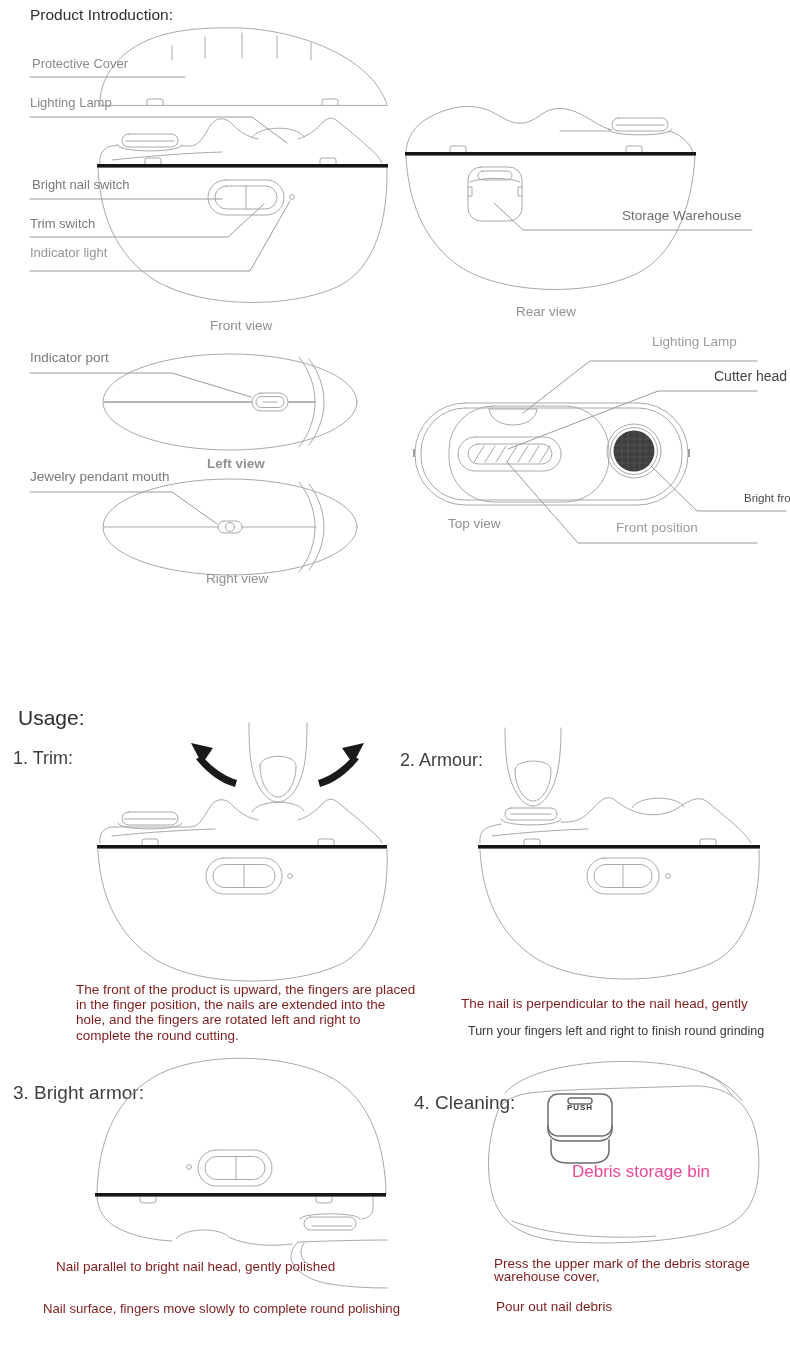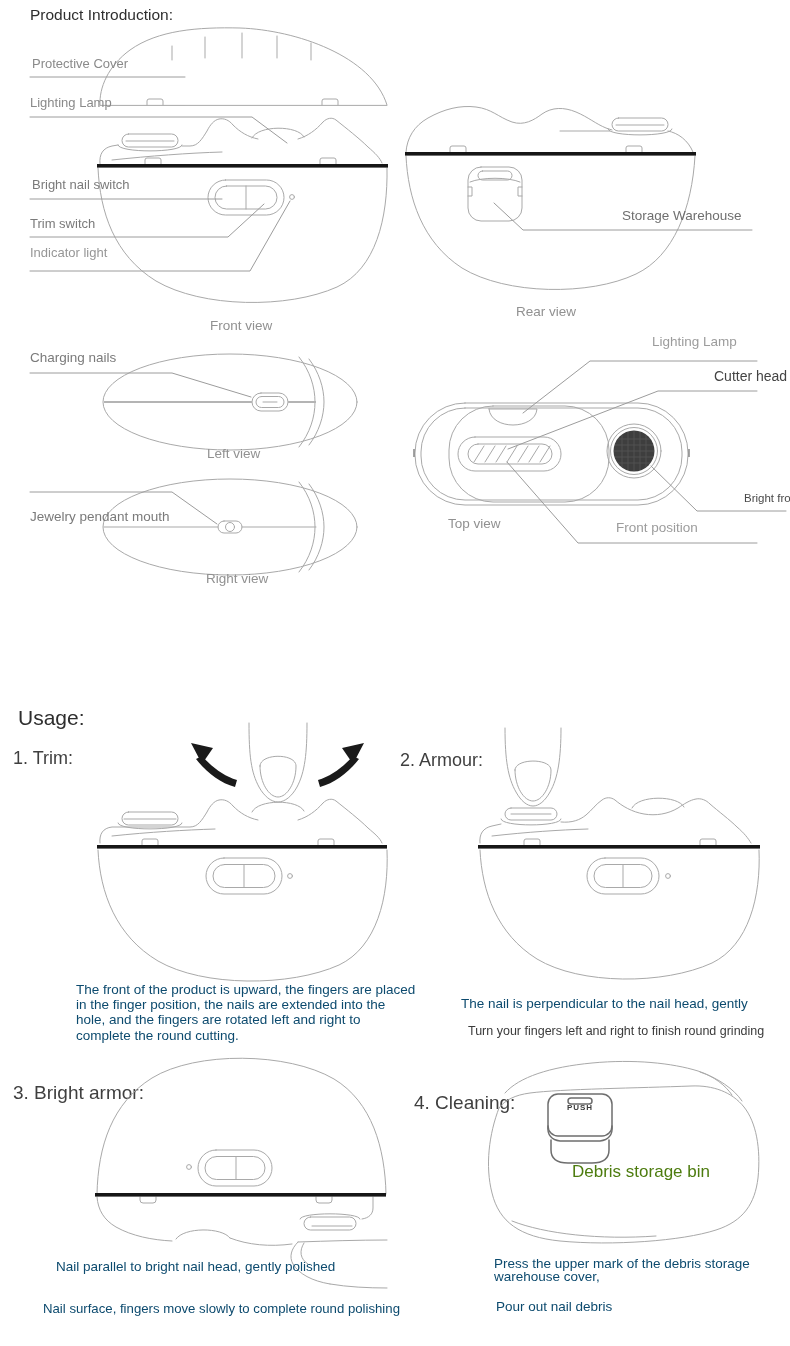--- a/index.html
+++ b/index.html
@@ -7,21 +7,21 @@
           font-family:"Liberation Sans",sans-serif;}
   .art{position:absolute;}
   .txt{position:absolute;white-space:nowrap;}
   .lbl{color:#8a8a8a;font-size:13px;}
   .lbl-mid{color:#7a7a7a;font-size:13px;}
   .lbl-dark{color:#444444;font-size:14px;margin-left:48px;}
   .cap{color:#919191;font-size:13.5px;}
   .heading{color:#2e2e2e;font-size:15.5px;}
   .usage-title{color:#2e2e2e;font-size:21px;}
   .step-label{color:#3f3f3f;font-size:18px;}
-  .body-text{color:#0c4a6e;font-size:13.5px;line-height:15.2px;white-space:nowrap;}
+  .body-text{color:#7f1d1d;font-size:13.5px;line-height:15.2px;white-space:nowrap;}
   .push-txt{color:#3a3a3a;font-size:8px;font-weight:bold;letter-spacing:1px;text-align:center;}
   svg{display:block;}
   svg .ln{stroke:#a9a9a9;fill:none;stroke-width:1;stroke-linecap:round;stroke-linejoin:round;}
   svg .ln2{stroke:#9c9c9c;fill:none;stroke-width:1;stroke-linecap:round;}
   svg .thick{stroke:#b4b4b4;fill:none;stroke-width:2.2;}
   svg .bar{fill:#161616;stroke:none;}
   svg .blk{fill:#1a1a1a;stroke:none;}
   svg .pushln{stroke:#6e6e6e;fill:none;stroke-width:1.5;stroke-linecap:round;stroke-linejoin:round;}
 </style>
 </head>
@@ -97,36 +97,36 @@
       <rect x="256" y="396.5" width="28" height="11" rx="5.5"></rect>
       <path d="M 263 402 L 277 402"></path>
     </g>
     <g class="thick">
       <path d="M 104 402 L 252 402 M 288 402 L 316 402"></path>
     </g>
     <g class="ln2">
       <path d="M 30 373 L 172 373 L 251 397"></path>
     </g>
   </svg>
-  <div class="txt lbl-mid" style="left:30px;top:350px;font-size:13.5px;">Charging nails</div>
-  <div class="txt cap" style="left:207px;top:446px;">Left view</div>
+  <div class="txt lbl-mid" style="left:30px;top:350px;font-size:13.5px;">Indicator port</div>
+  <div class="txt cap" style="left:207px;top:456px;font-weight:bold;">Left view</div>
 
   <svg class="art" style="left:25px;top:470px;" width="340" height="118" viewBox="25 470 340 118">
     <g class="ln">
       <ellipse cx="230" cy="527" rx="127" ry="48"></ellipse>
       <path d="M 299 482 C 310 496 315 512 315 527 C 315 542 310 558 299 572 M 309 484 C 319 497 324 513 324 527 C 324 541 319 557 309 570"></path>
       <rect x="218" y="521" width="24" height="12" rx="6"></rect>
       <circle cx="230" cy="527" r="4.5"></circle>
       <path d="M 104 527 L 218 527 M 242 527 L 316 527"></path>
     </g>
     <g class="ln2">
       <path d="M 30 492 L 172 492 L 217 524"></path>
     </g>
   </svg>
-  <div class="txt lbl-mid" style="left:30px;top:469px;font-size:13.5px;margin-top:40px;">Jewelry pendant mouth</div>
+  <div class="txt lbl-mid" style="left:30px;top:469px;font-size:13.5px;">Jewelry pendant mouth</div>
   <div class="txt cap" style="left:206px;top:571px;">Right view</div>
 
   <svg class="art" style="left:405px;top:330px;" width="385" height="230" viewBox="405 330 385 230">
     <g class="ln">
       <rect x="415" y="403" width="273" height="102" rx="50"></rect>
       <rect x="421" y="408" width="261" height="92" rx="44"></rect>
       <rect x="449" y="406" width="160" height="96" rx="44"></rect>
       <path d="M 489 409 L 537 409 C 536 420 524 425 513 425 C 502 425 490 420 489 409 Z"></path>
       <rect x="458" y="437" width="103" height="34" rx="17"></rect>
       <rect x="468" y="444" width="84" height="20" rx="10"></rect>
@@ -245,18 +245,18 @@
       <path d="M 512 1221 C 545 1234 600 1240 656 1236"></path>
     </g>
     <g class="pushln">
       <rect x="548" y="1094" width="64" height="42" rx="10"></rect>
       <rect x="568" y="1098" width="24" height="6" rx="3"></rect>
       <path d="M 548 1126 C 547 1135 552 1140 560 1141 L 600 1141 C 608 1140 613 1135 612 1126"></path>
       <path d="M 551 1140 L 551 1150 C 551 1159 558 1163 568 1163 L 592 1163 C 602 1163 609 1159 609 1150 L 609 1140"></path>
     </g>
   </svg>
   <div class="txt push-txt" style="left:563px;top:1103px;width:34px;">PUSH</div>
-  <div class="txt" style="left:572px;top:1162px;font-size:17px;color:#4d7c0f;">Debris storage bin</div>
+  <div class="txt" style="left:572px;top:1162px;font-size:17px;color:#ec4899;">Debris storage bin</div>
   <div class="txt body-text" style="left:494px;top:1256px;">Press the upper mark of the debris storage</div>
   <div class="txt body-text" style="left:494px;top:1269px;">warehouse cover,</div>
   <div class="txt body-text" style="left:496px;top:1299px;">Pour out nail debris</div>
 
 </div>
 
 </body></html>

